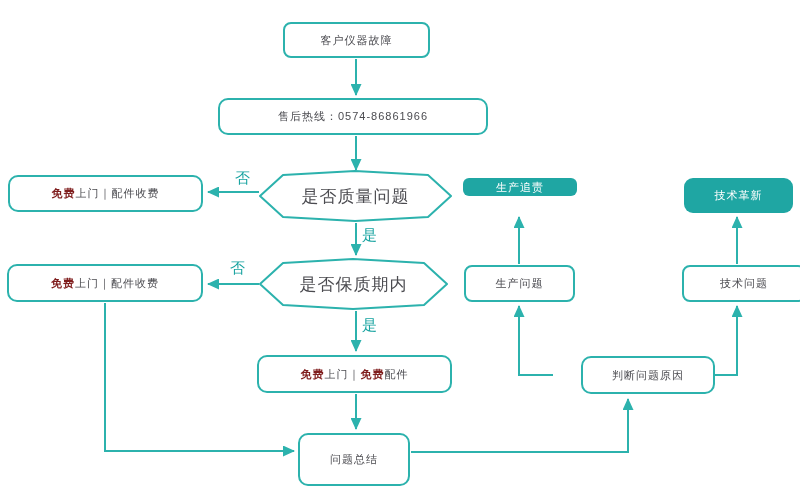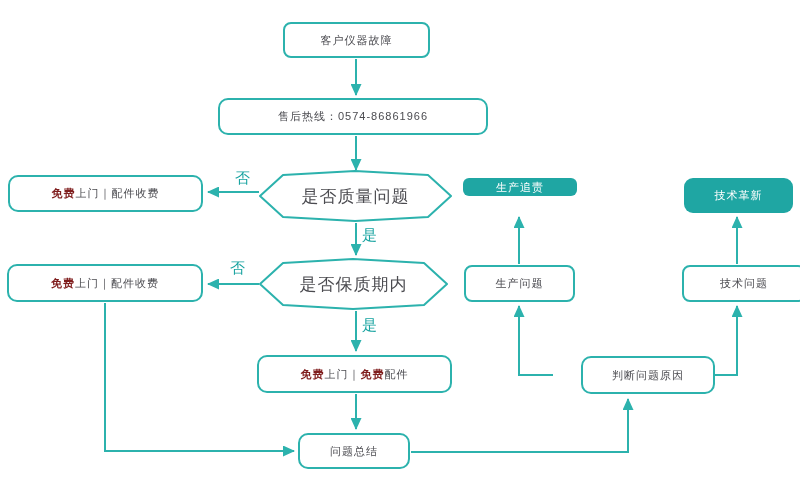--- a/index.html
+++ b/index.html
@@ -90,21 +90,21 @@
       <span>上门｜配件收费</span>
   </div>
 
   <div class="node" style="left:257px;top:355px;width:195px;height:38px;">
     <span class="teal">免费</span>
       <span>上门｜</span>
       <span class="teal">免费</span>
       <span>配件</span>
   </div>
 
-  <div class="node" style="left:298px;top:433px;width:112px;height:36px;">
+  <div class="node" style="left:298px;top:433px;width:112px;height:53px;">
     <span>问题总结</span>
   </div>
 
   <div class="node filled" style="left:463px;top:178px;width:114px;height:18px;">
     <span>生产追责</span>
   </div>
 
   <div class="node" style="left:464px;top:265px;width:111px;height:37px;border-radius:8px;">
     <span>生产问题</span>
   </div>

